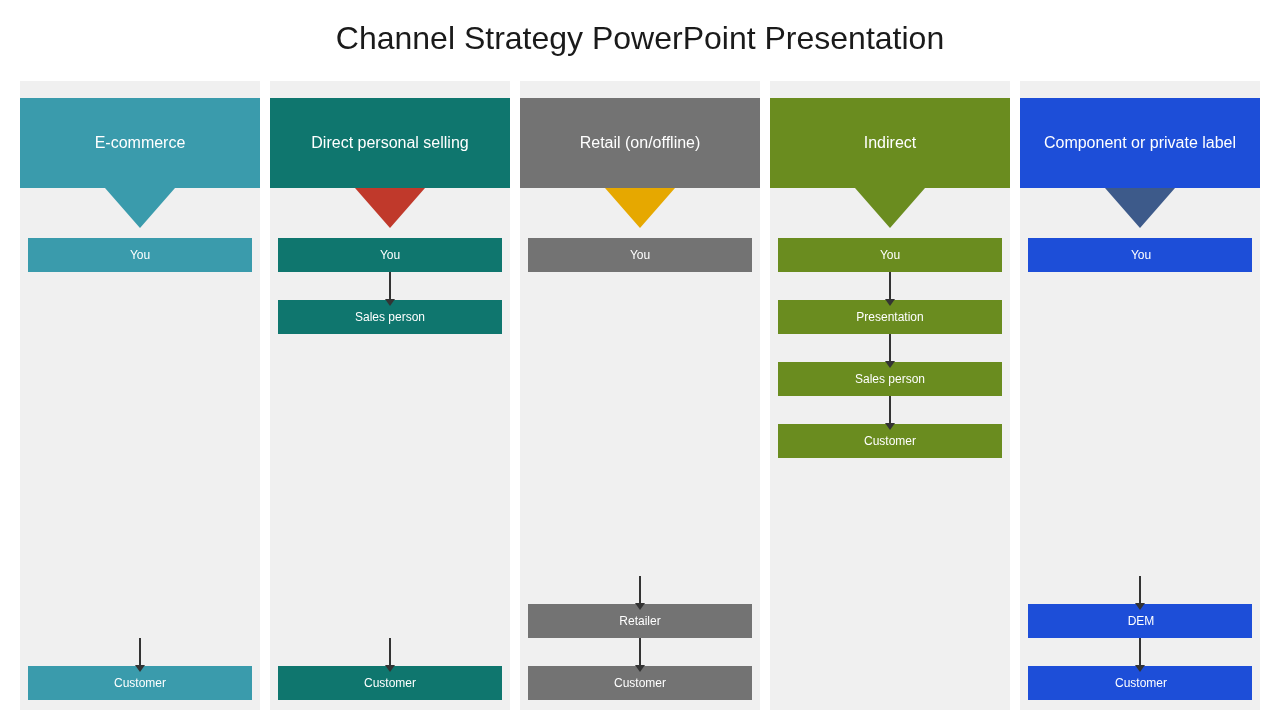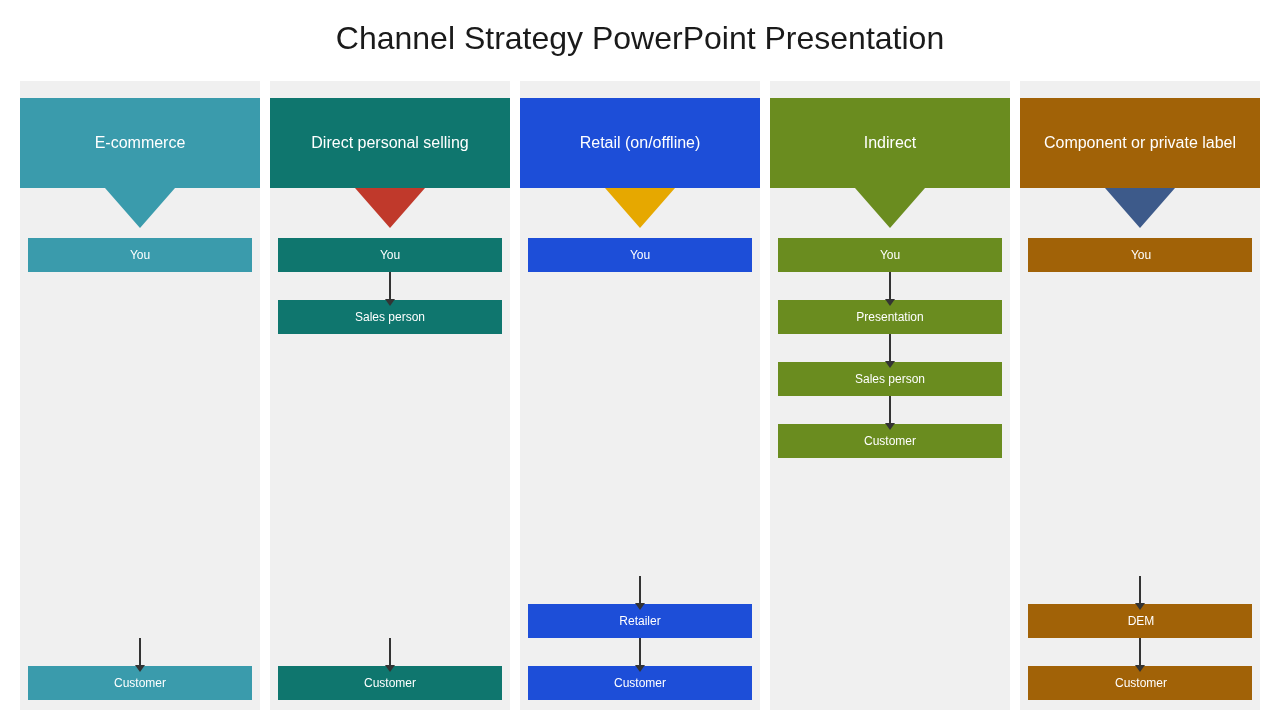--- a/index.html
+++ b/index.html
@@ -110,27 +110,27 @@
       flex: 1;
     }
 
     
     .teal { background-color: #3a9bac; }
     .teal-arrow { border-top: 40px solid #3a9bac; }
 
     .red { background-color: #0f766e; }
     .red-arrow { border-top: 40px solid #c0392b; }
 
-    .yellow { background-color: #1d4ed8; }
+    .yellow { background-color: #737373; }
     .yellow-arrow { border-top: 40px solid #e6a800; }
 
     .green { background-color: #6a8c1f; }
     .green-arrow { border-top: 40px solid #6a8c1f; }
 
-    .navy { background-color: #a16207; padding-left: 8px; }
+    .navy { background-color: #1d4ed8; padding-left: 8px; }
     .navy-arrow { border-top: 40px solid #3d5a8a; }
   </style>
 </head>
 <body>
 
 <h1 class="title">Channel Strategy PowerPoint Presentation</h1>
 
 <div class="channels-container">
 <div class="channel">
       <div class="channel-header teal">E-commerce</div>

